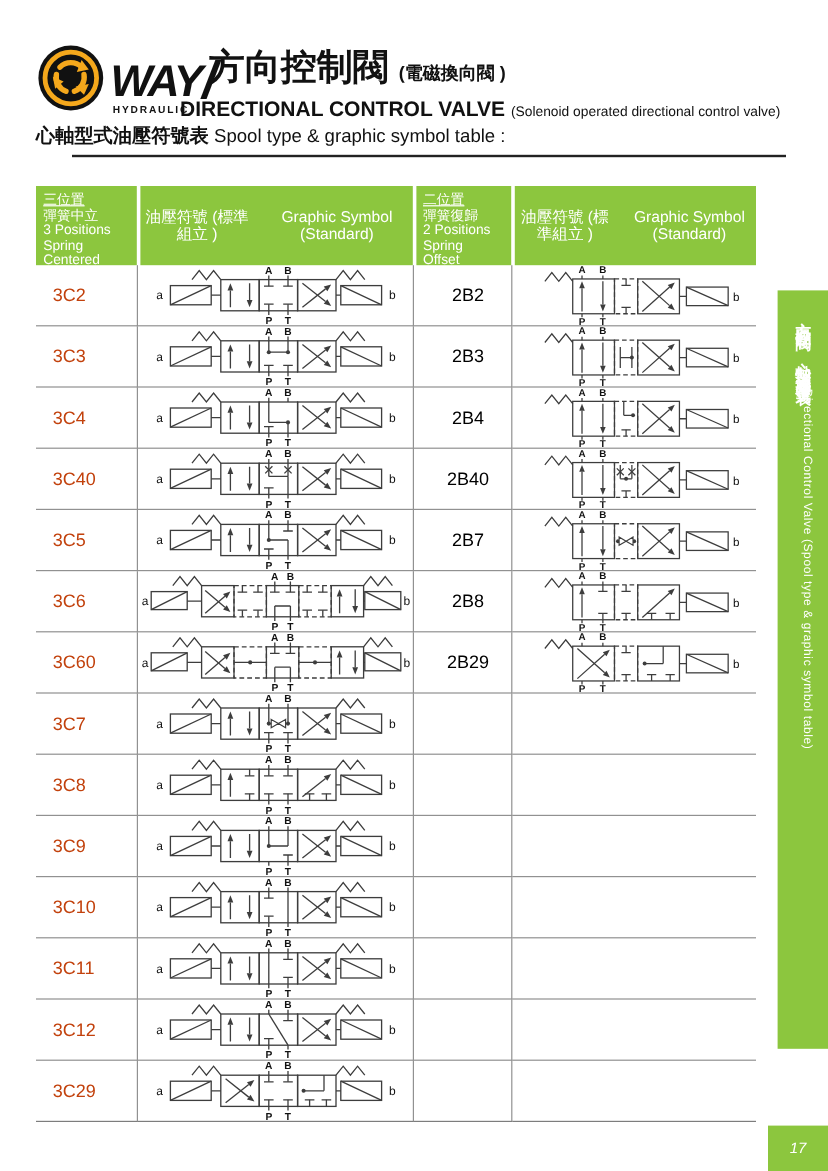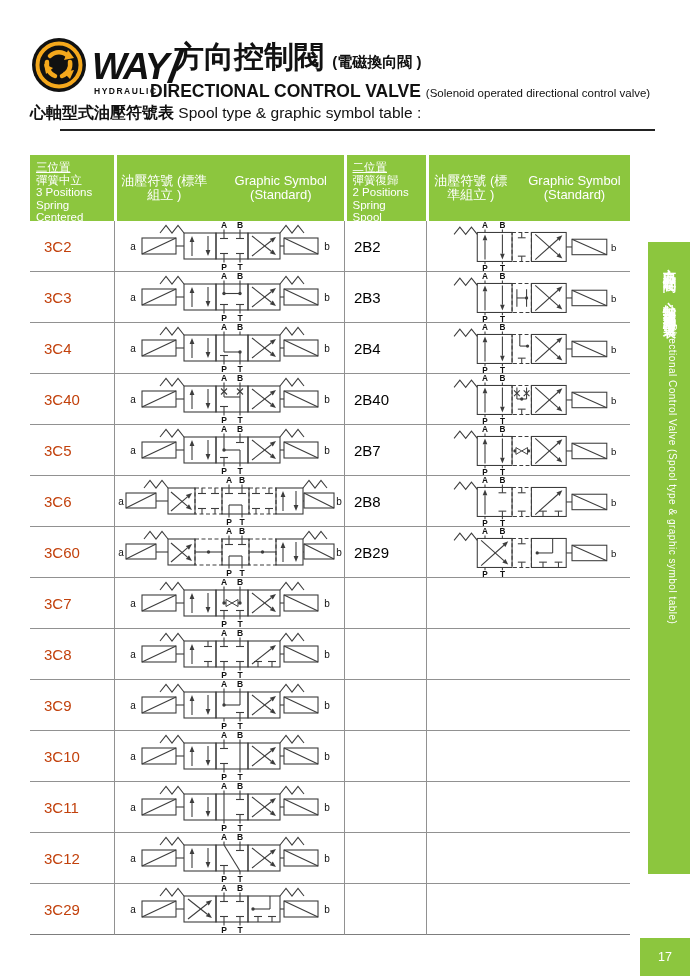--- a/index.html
+++ b/index.html
@@ -36,33 +36,33 @@
   .th-small{padding:6px 0 0 6px;font-size:11.5px;line-height:12.5px;}
   .th-small .u{text-decoration:underline;}
   .th-big{display:flex;flex-direction:row;justify-content:center;align-items:center;
           gap:6px;font-size:13px;line-height:14px;text-align:center;}
   .tbody{display:grid;grid-template-columns:85px 230px 82px 203px;}
   .cell{box-sizing:border-box;height:51px;border-bottom:1px solid var(--border);
         display:flex;align-items:center;overflow:hidden;}
   .cell.vline{border-right:1px solid var(--border);}
   .cell.lastrow{border-bottom:1.5px solid #7d7d7d;}
   .label-cell{padding-left:14px;font-size:15px;color:#c2410c;}
-  .label2-cell{padding-left:9px;font-size:15px;color:#000;}
+  .label2-cell{padding-left:9px;font-size:15px;color:#000;justify-content:center;}
   .sym-cell{justify-content:center;}
 
   
   .side-tab{position:absolute;left:648px;top:242px;width:42px;height:632px;background:var(--green);
             box-sizing:border-box;padding-top:16px;display:flex;justify-content:center;}
   .side-tab-inner{writing-mode:vertical-rl;color:#fff;display:flex;gap:4px;}
   .tab-zh{text-orientation:upright;font-size:13px;letter-spacing:3px;font-weight:bold;}
   .tab-en{font-size:10px;letter-spacing:0.5px;margin-top:2px;}
 
   
   .page-badge{position:absolute;left:640px;top:938px;width:50px;height:38px;background:var(--green);
-              color:#fff;display:flex;align-items:center;justify-content:center;font-size:12.5px;}
+              color:#fff;display:flex;align-items:center;justify-content:center;font-size:12.5px;font-style:italic;}
 </style>
 </head>
 <body>
 
 <div class="page">
 
   <div class="brand">
     <div class="brand-row">
       <span>
         <svg width="58" height="58" viewBox="0 0 58 58">
@@ -114,21 +114,21 @@
       </div>
       <div class="th th-big">
         <div>油壓符號 (標準組立 )</div>
         <div>Graphic Symbol (Standard)</div>
       </div>
       <div class="th th-small">
         <div class="u">二位置</div>
         <div>彈簧復歸</div>
         <div>2 Positions</div>
         <div>Spring</div>
-        <div>Spool</div>
+        <div>Offset</div>
       </div>
       <div class="th th-big">
         <div>油壓符號 (標準組立 )</div>
         <div>Graphic Symbol (Standard)</div>
       </div>
     </div>
     <div class="tbody" id="tbody">
         <div class="cell label-cell vline">
           <span>3C2</span>
         </div>

